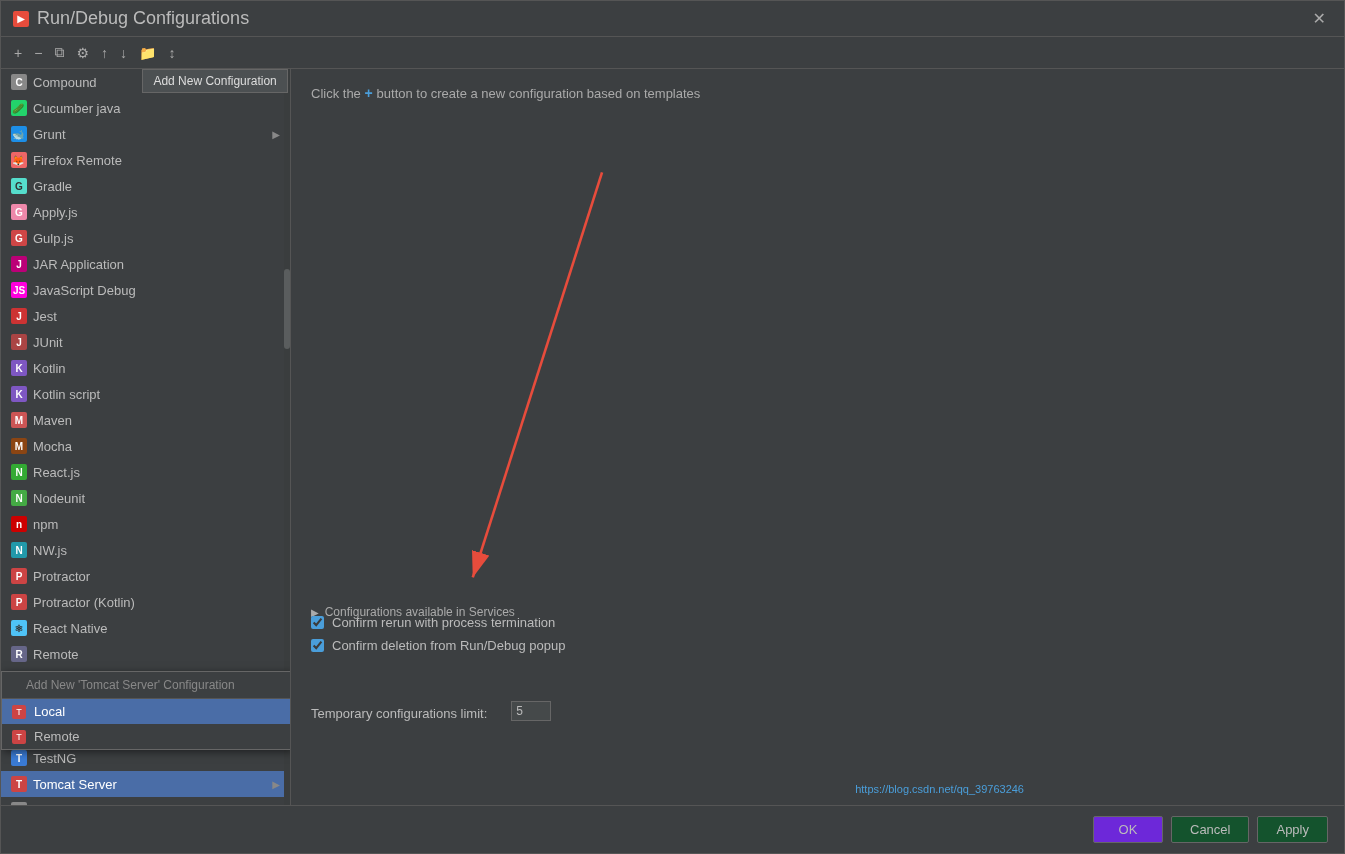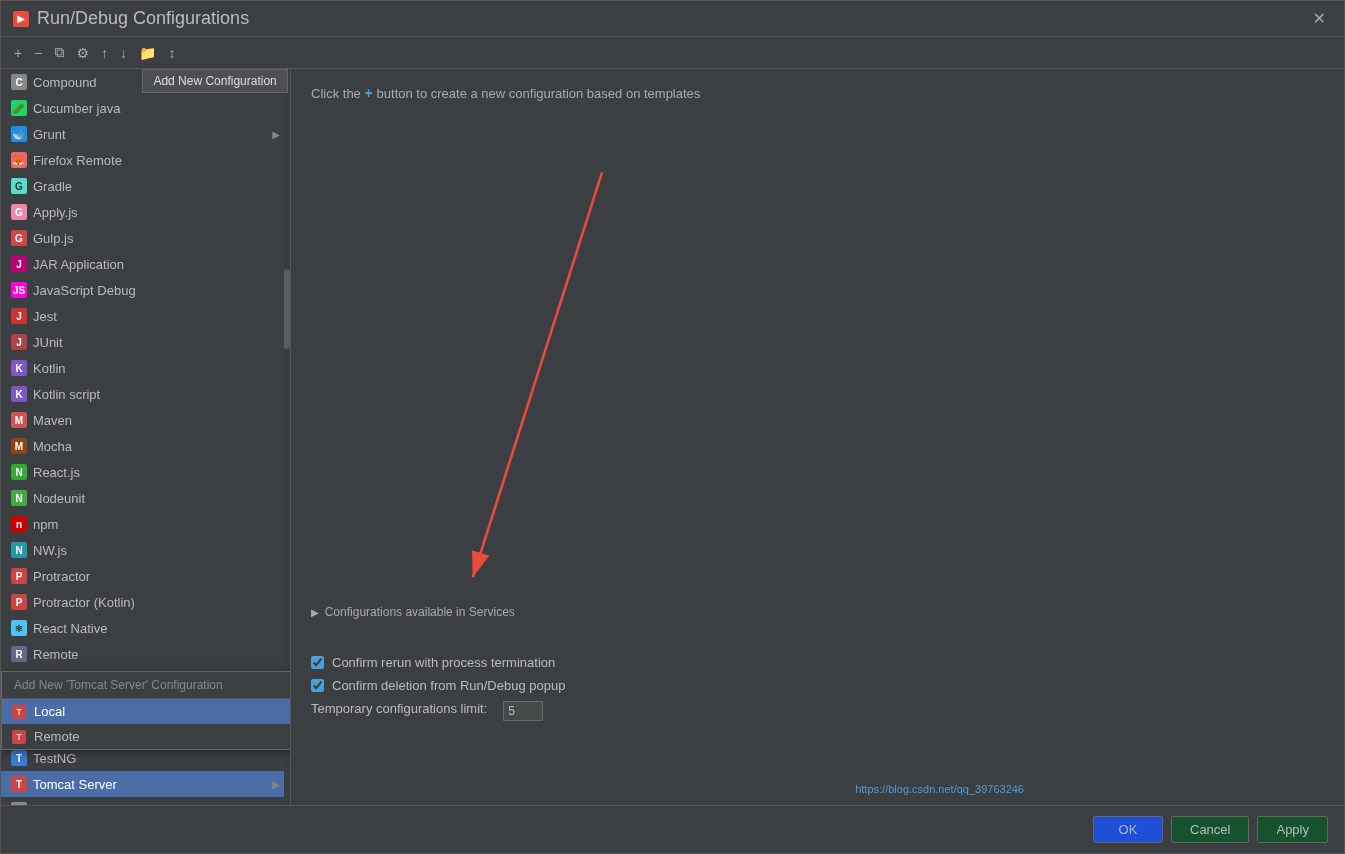--- a/index.html
+++ b/index.html
@@ -195,25 +195,26 @@
       gap: 8px;
       padding: 4px 0;
       font-size: 13px;
       color: #bbb;
     }
     .checkbox-row input[type="checkbox"] {
       accent-color: #4a9eda;
     }
     .limit-row {
       display: flex;
-      align-items: flex-start;
-      gap: 16px;
+      align-items: flex-end;
+      gap: 24px;
       padding: 4px 0;
       font-size: 13px;
       color: #bbb;
+      margin-top: 40px;
     }
     .limit-input {
       width: 40px;
       background: #45494a;
       border: 1px solid #666;
       color: #bbb;
       padding: 2px 4px;
       font-size: 12px;
     }
     .footer {
@@ -238,36 +239,36 @@
       background: #14532d;
       border: 1px solid #666;
       color: #bbb;
       padding: 5px 18px;
       cursor: pointer;
       font-size: 13px;
       border-radius: 2px;
       min-width: 70px;
     }
     .footer-btn.primary {
-      background: #1d4ed8;
+      background: #6d28d9;
     }
 
     
     .submenu-popup {
       position: absolute;
       bottom: 55px;
       left: 0;
       width: 290px;
       background: #3c3f41;
       border: 1px solid #666;
       z-index: 20;
       box-shadow: 2px 2px 8px rgba(0,0,0,0.5);
     }
     .submenu-header {
-      padding: 6px 12px;
+      padding: 6px 24px;
       color: #888;
       font-size: 12px;
       background: #3c3f41;
       border-bottom: 1px solid #555;
     }
     .submenu-item {
       display: flex;
       align-items: center;
       padding: 5px 10px;
       gap: 8px;

